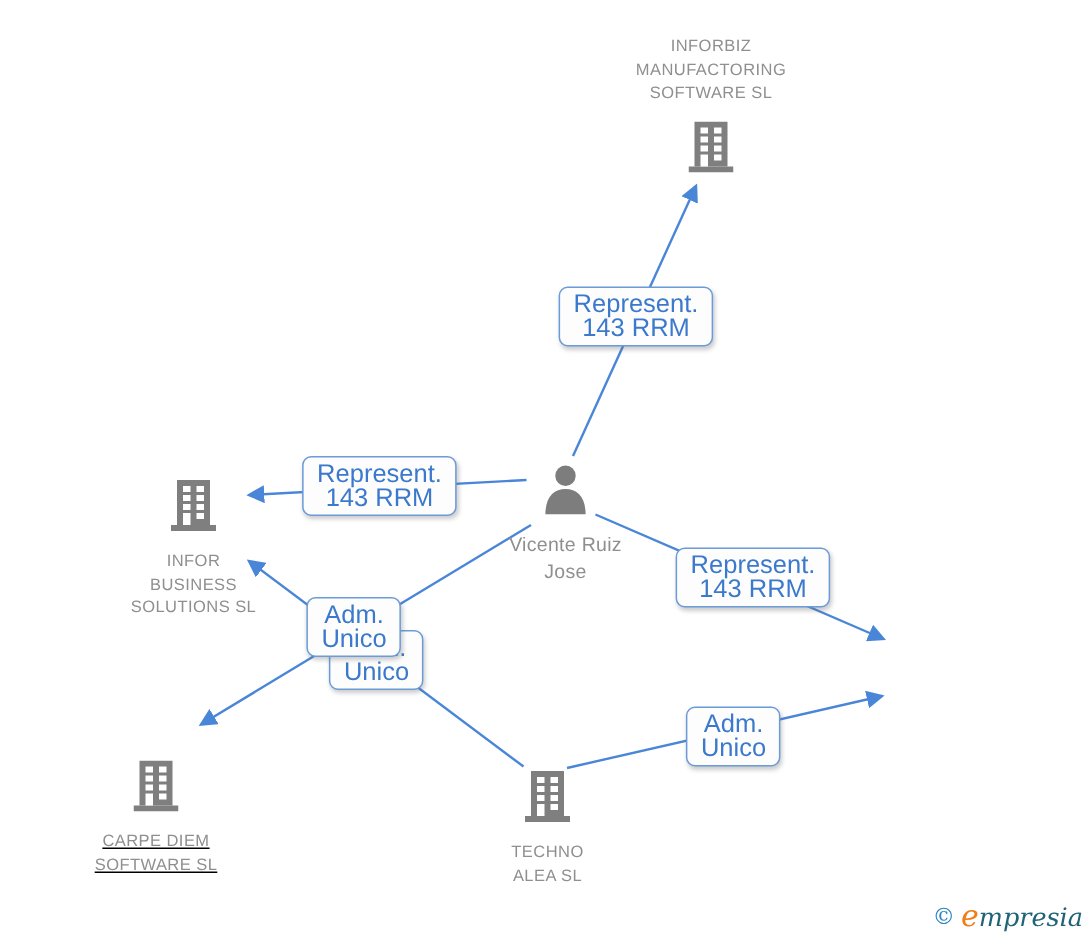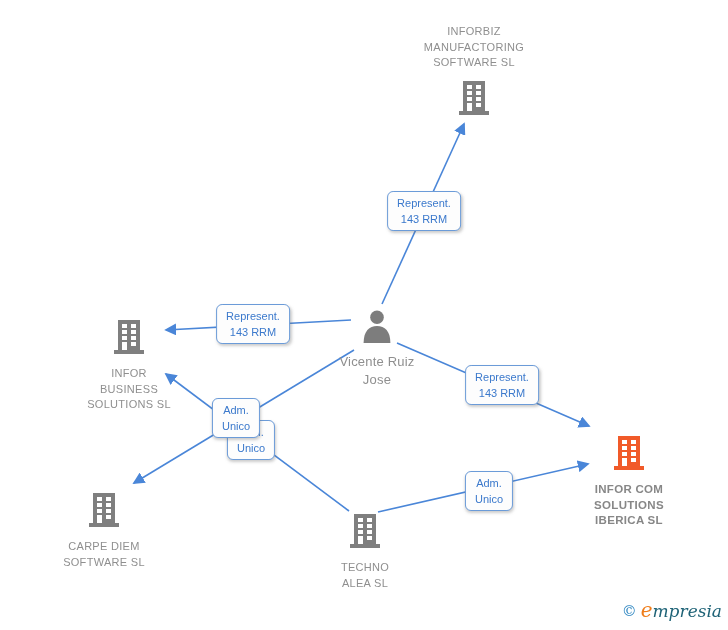--- a/index.html
+++ b/index.html
@@ -51,21 +51,21 @@
   .icon-building { color: #7f7f7f; }
   .icon-building.highlight { color: #f15a29; }
   .icon-person { color: #7d7d7d; }
   .edge-label {
     position: absolute;
     transform: translate(-50%, -50%);
     background: #fdfdfd;
     border: 1.5px solid #6b9bd8;
     border-radius: 6px;
     padding: 3px 9px;
-    font-size: 11px;
+    font-size: 17px;
     line-height: 16px;
     color: #3b79cc;
     text-align: center;
     white-space: pre-line;
     box-shadow: 1px 2px 3px rgba(110,110,110,0.35);
     z-index: 3;
     cursor: pointer;
   }
   .edge-label.stack-top { z-index: 4; }
   .edge-label.stack-bottom { z-index: 3; }
@@ -165,21 +165,21 @@
     <span class="icon-person">
       <svg width="32" height="33" viewBox="0 0 30 32">
         <circle cx="15" cy="7" r="6.6" fill="currentColor"></circle>
         <path d="M2,32 C2,20.5 7.5,15.5 15,15.5 C22.5,15.5 28,20.5 28,32 Z" fill="currentColor"></path>
       </svg>
     </span>
     <div class="node-label person-name">Vicente Ruiz
 Jose</div>
   </div>
 
-  <div class="node" style="left:104px; top:493px;">
+  <div class="node" style="left:104px; top:507px;text-decoration:underline;">
     <span class="icon-building">
       <svg width="30" height="34" viewBox="0 0 30 34">
         <rect x="4" y="0" width="22" height="30" fill="currentColor"></rect>
         <rect x="0" y="30" width="30" height="4" fill="currentColor"></rect>
         <g fill="#ffffff">
           <rect x="8" y="4" width="5" height="4"></rect>
             <rect x="17" y="4" width="5" height="4"></rect>
           <rect x="8" y="10" width="5" height="4"></rect>
             <rect x="17" y="10" width="5" height="4"></rect>
           <rect x="8" y="16" width="5" height="4"></rect>
@@ -207,41 +207,20 @@
             <rect x="17" y="16" width="5" height="4"></rect>
           <rect x="17" y="22" width="5" height="4"></rect>
           <rect x="8" y="22" width="5" height="8"></rect>
         </g>
       </svg>
     </span>
     <div class="node-label below">TECHNO
 ALEA SL</div>
   </div>
 
-  <div class="node" style="left:629px; top:436px;">
-    <span class="icon-building highlight">
-      <svg width="30" height="34" viewBox="0 0 30 34">
-        <rect x="4" y="0" width="22" height="30" fill="currentColor"></rect>
-        <rect x="0" y="30" width="30" height="4" fill="currentColor"></rect>
-        <g fill="#ffffff">
-          <rect x="8" y="4" width="5" height="4"></rect>
-            <rect x="17" y="4" width="5" height="4"></rect>
-          <rect x="8" y="10" width="5" height="4"></rect>
-            <rect x="17" y="10" width="5" height="4"></rect>
-          <rect x="8" y="16" width="5" height="4"></rect>
-            <rect x="17" y="16" width="5" height="4"></rect>
-          <rect x="17" y="22" width="5" height="4"></rect>
-          <rect x="8" y="22" width="5" height="8"></rect>
-        </g>
-      </svg>
-    </span>
-    <div class="node-label below bold">INFOR COM
-SOLUTIONS
-IBERICA SL</div>
-  </div>
 
   <div class="edge-label" style="left:424px; top:211px;">Represent.
 143 RRM</div>
   <div class="edge-label" style="left:253px; top:324px;">Represent.
 143 RRM</div>
   <div class="edge-label" style="left:502px; top:385px;">Represent.
 143 RRM</div>
   <div class="edge-label stack-bottom" style="left:251px; top:440px;">Adm.
 Unico</div>
   <div class="edge-label stack-top" style="left:236px; top:418px;">Adm.

